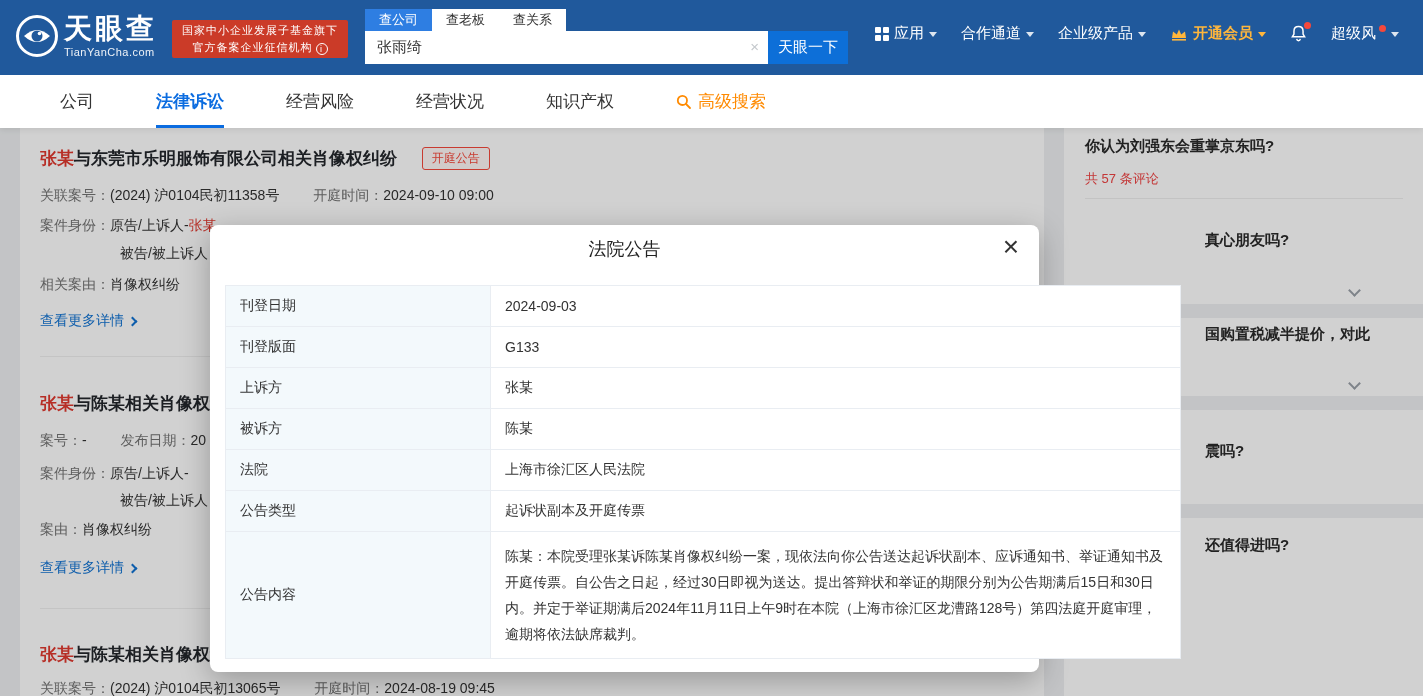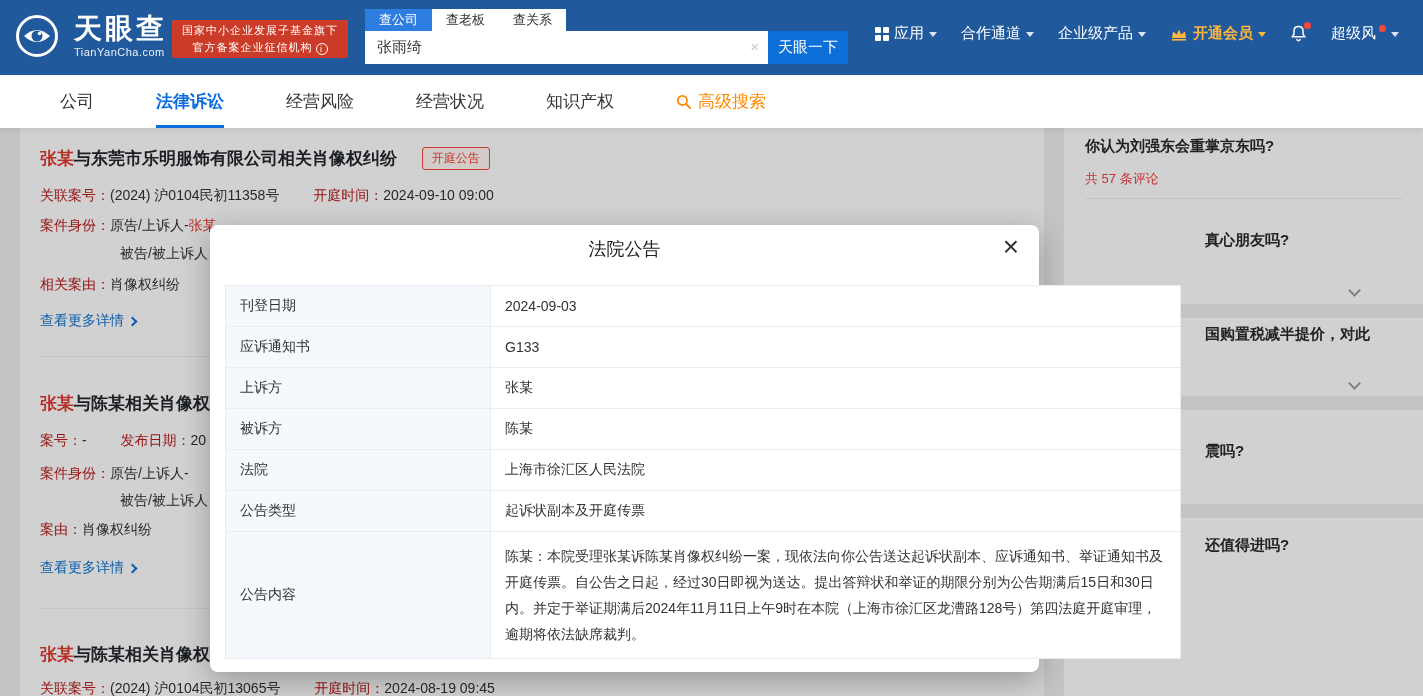--- a/index.html
+++ b/index.html
@@ -1,21 +1,21 @@
 <!DOCTYPE html>
 <html><head>
 <meta charset="utf-8">
 <style>
   * { margin:0; padding:0; box-sizing:border-box; }
   body { font-family:"Liberation Sans","DejaVu Sans",sans-serif; background:#fff; }
   .page { position:relative; width:1423px; height:696px; overflow:hidden; background:#eef0f2; }
 
   
   .topbar { position:absolute; top:0; left:0; width:100%; height:75px; background:#20599c; z-index:3; }
-  .logo { position:absolute; left:14px; top:13px; display:flex; align-items:center; gap:14px; color:#fff; cursor:pointer; }
+  .logo { position:absolute; left:14px; top:13px; display:flex; align-items:center; gap:4px; color:#fff; cursor:pointer; }
   .logo-text .brand { font-size:28px; font-weight:bold; letter-spacing:3px; line-height:30px; }
   .logo-text .domain { font-size:11px; opacity:.92; letter-spacing:.5px; margin-top:2px; }
   .gov-badge { position:absolute; left:172px; top:20px; background:#cb3b28; color:#fff; font-size:11px; line-height:17px; padding:2px 10px; text-align:center; border-radius:2px; letter-spacing:1px; }
   .info-i { display:inline-block; width:12px; height:12px; border:1px solid #fff; border-radius:50%; font-size:9px; line-height:10px; text-align:center; vertical-align:-1px; margin-left:3px; }
 
   .search-area { position:absolute; left:365px; top:9px; }
   .search-tabs { display:flex; height:22px; width:fit-content; background:#fff; }
   .stab { padding:0 14px; font-size:13px; line-height:22px; color:#333; cursor:pointer; }
   .stab.active { background:#2e7ee2; color:#fff; }
   .search-row { display:flex; }
@@ -41,21 +41,21 @@
   .subnav-item.accent { color:#ff8a00; }
 
   
   .content { position:absolute; top:128px; left:0; width:100%; height:568px; background:#eef0f2; }
   .main-card { position:absolute; left:20px; top:0; width:1024px; height:568px; background:#fff; }
   .row { position:absolute; left:20px; white-space:nowrap; }
   .res-title { font-size:17px; font-weight:bold; color:#23262b; cursor:pointer; }
   .hl { color:#e0392f; }
   .tag { display:inline-block; margin-left:20px; border:1px solid #f5483b; color:#f5483b; font-size:12px; font-weight:normal; padding:2px 9px; border-radius:3px; background:#fff8f7; vertical-align:2px; }
   .meta { font-size:14px; }
-  .lbl { color:#b91c1c; }
+  .lbl { color:#737373; }
   .val { color:#333; }
   .gap { margin-left:30px; }
   .more { font-size:14px; color:#1273d2; cursor:pointer; display:flex; align-items:center; gap:5px; }
   .arr-r { width:7px; height:7px; border-right:2px solid #1273d2; border-bottom:2px solid #1273d2; transform:rotate(-45deg); margin-top:1px; }
   .divider { position:absolute; left:20px; width:984px; border-top:1px solid #efefef; }
 
   
   .sidebar { position:absolute; left:1064px; top:0; width:359px; height:568px; background:#fff; }
   .sb { position:absolute; white-space:nowrap; }
   .sb-q { font-size:15px; font-weight:bold; color:#2a2a2a; cursor:pointer; }
@@ -254,21 +254,21 @@
       <colgroup>
           <col style="width:265px">
           <col>
         </colgroup>
       <tbody>
         <tr>
           <td class="t-label">刊登日期</td>
           <td class="t-value">2024-09-03</td>
         </tr>
         <tr>
-          <td class="t-label">应诉通知书</td>
+          <td class="t-label">刊登版面</td>
           <td class="t-value">G133</td>
         </tr>
         <tr>
           <td class="t-label">上诉方</td>
           <td class="t-value">张某</td>
         </tr>
         <tr>
           <td class="t-label">被诉方</td>
           <td class="t-value">陈某</td>
         </tr>

